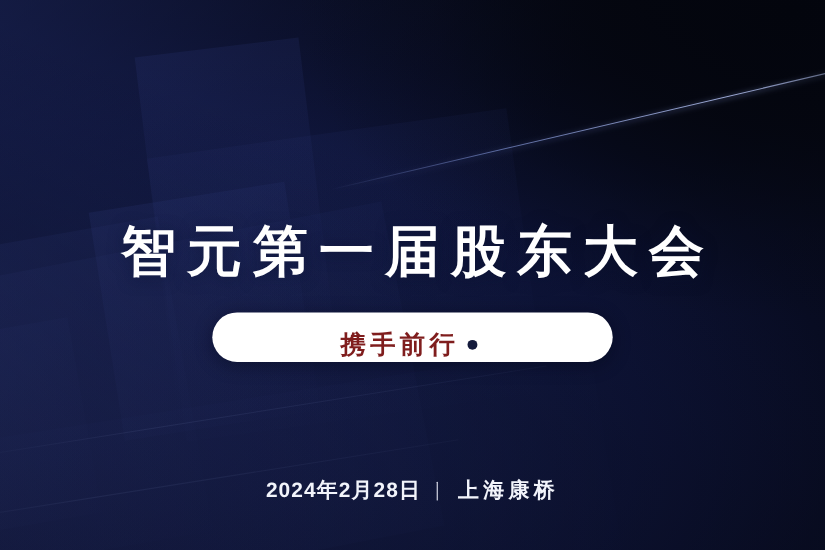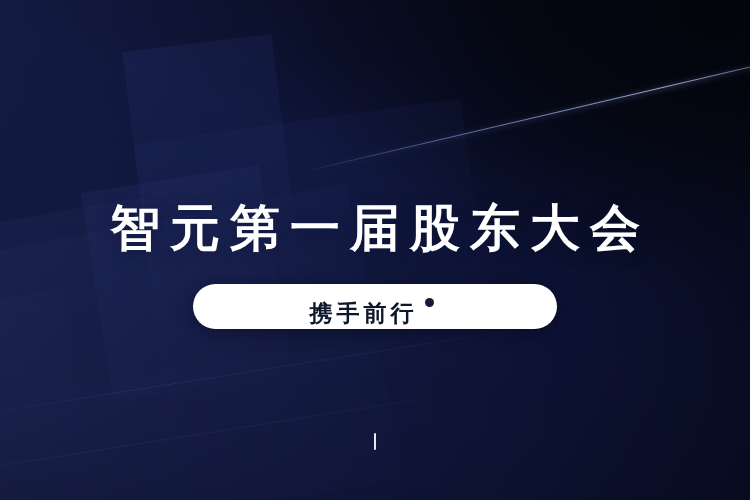--- a/index.html
+++ b/index.html
@@ -159,23 +159,24 @@
     height: 45px;
     border-radius: 23px;
     background: #ffffff;
     display: flex;
     align-items: center;
     justify-content: center;
     box-shadow: 0 3px 16px rgba(3,6,22,0.45);
   }
   .pill-text {
     display: flex;
+    align-items: center;
     font-size: 23px;
     font-weight: bold;
-    color: #0f172a;
+    color: #7f1d1d;
     letter-spacing: 4px;
     text-indent: 4px;
     white-space: nowrap;
     margin-top: 13px;
   }
   .pill-seg { display: inline-block; }
   .pill-dot {
     display: inline-block;
     width: 9px;
     height: 9px;
@@ -239,17 +240,19 @@
     <div class="title">智元第一届股东大会</div>
 
     <div class="pill">
       <div class="pill-text">
         <span class="pill-seg">携手前行</span>
         <span class="pill-dot"></span>
       </div>
     </div>
 
     <div class="footer">
+      <span class="footer-date">2024年2月28日</span>
       <span class="footer-sep"></span>
+      <span class="footer-place">上海康桥</span>
     </div>
 
   </div>
 </div>
 
 </body></html>

